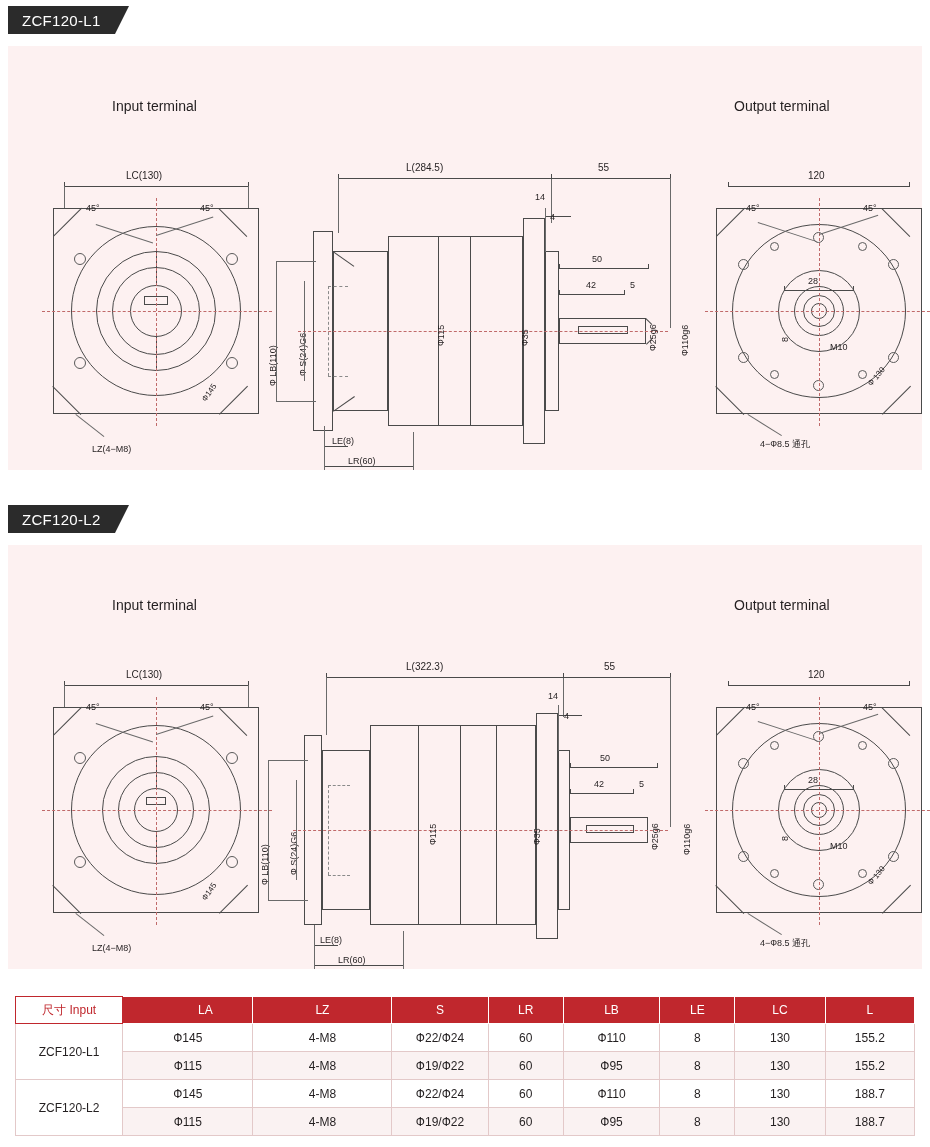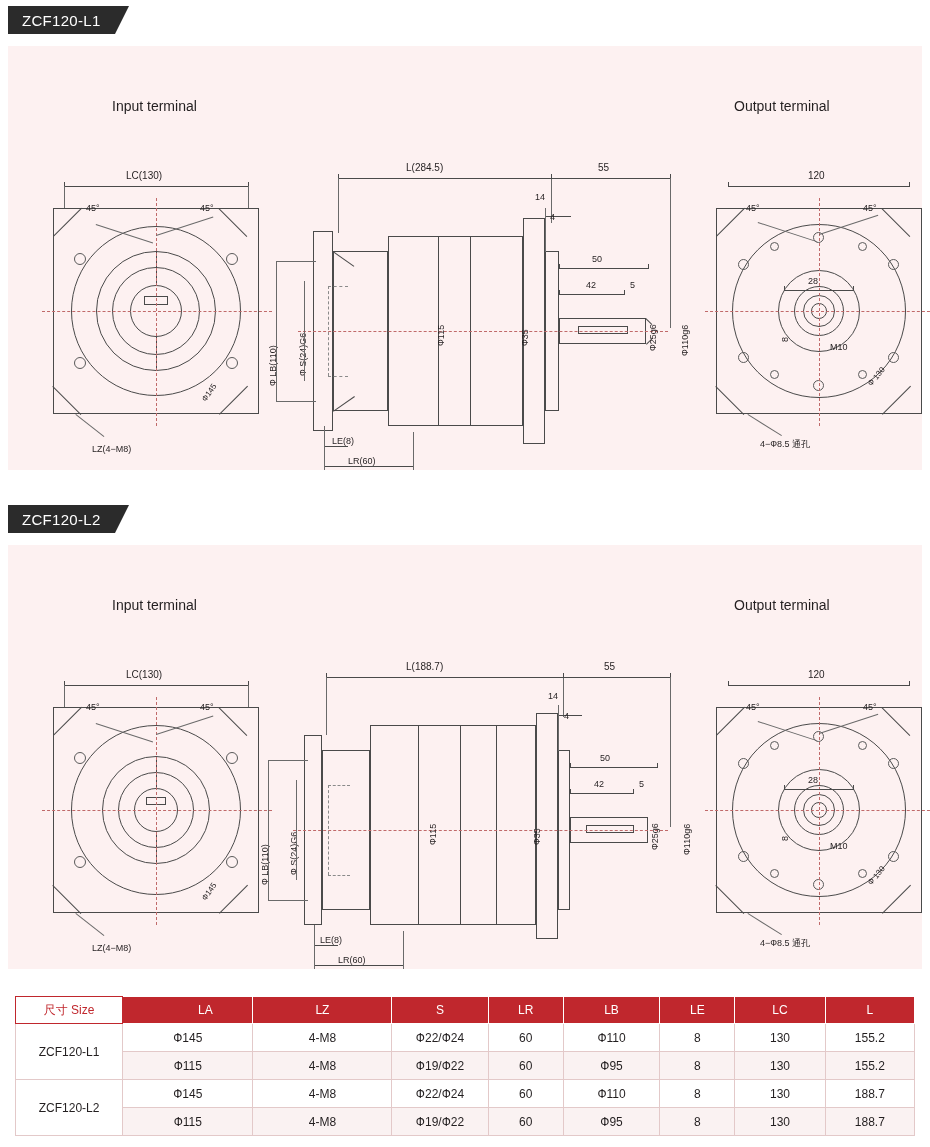--- a/index.html
+++ b/index.html
@@ -278,21 +278,21 @@
   <div class="box" style="left:562px;top:272px;width:78px;height:26px;"></div>
   <div class="box" style="left:578px;top:280px;width:48px;height:8px;"></div>
 
   <div class="cdash-h" style="left:285px;top:285px;width:375px;"></div>
 
   <div class="dimline" style="left:318px;top:132px;width:238px;"></div>
   <div class="tick" style="left:318px;top:128px;"></div>
   <div class="tick" style="left:555px;top:128px;"></div>
   <div class="ln v thin" style="left:318px;top:132px;height:58px;"></div>
   <div class="ln v thin" style="left:555px;top:132px;height:40px;"></div>
-  <div class="lbl10" style="left:398px;top:116px;">L(188.7)</div>
+  <div class="lbl10" style="left:398px;top:116px;">L(322.3)</div>
 
   <div class="dimline" style="left:555px;top:132px;width:108px;"></div>
   <div class="tick" style="left:662px;top:128px;"></div>
   <div class="ln v thin" style="left:662px;top:132px;height:150px;"></div>
   <div class="lbl10" style="left:596px;top:116px;">55</div>
 
   <div class="dimline" style="left:550px;top:170px;width:24px;"></div>
   <div class="lbl" style="left:540px;top:146px;">14</div>
   <div class="ln v thin" style="left:550px;top:160px;height:46px;"></div>
   <div class="lbl" style="left:556px;top:166px;">4</div>
@@ -374,21 +374,21 @@
   <div class="lbl" style="left:822px;top:296px;">M10</div>
   <div class="rot45" style="left:858px;top:336px;transform:rotate(-50deg);">Ф 130</div>
 
   <div class="ln thin" style="left:740px;top:368px;width:40px;height:1px;transform:rotate(32deg);transform-origin:left top;"></div>
   <div class="lbl" style="left:752px;top:392px;">4−Ф8.5 通孔</div>
 </div>
 
 <table style="left:15px;top:996px;width:900px;">
   <thead>
     <tr>
-      <th class="first" style="width:110px;">尺寸 Size</th>
+      <th class="first" style="width:110px;">尺寸 Input</th>
       <th style="width:100px;padding-left:36px;">LA</th>
       <th style="width:148px;">LZ</th>
       <th style="width:100px;">S</th>
       <th style="width:78px;">LR</th>
       <th style="width:100px;">LB</th>
       <th style="width:78px;">LE</th>
       <th style="width:94px;">LC</th>
       <th style="width:92px;">L</th>
     </tr>
   </thead>

